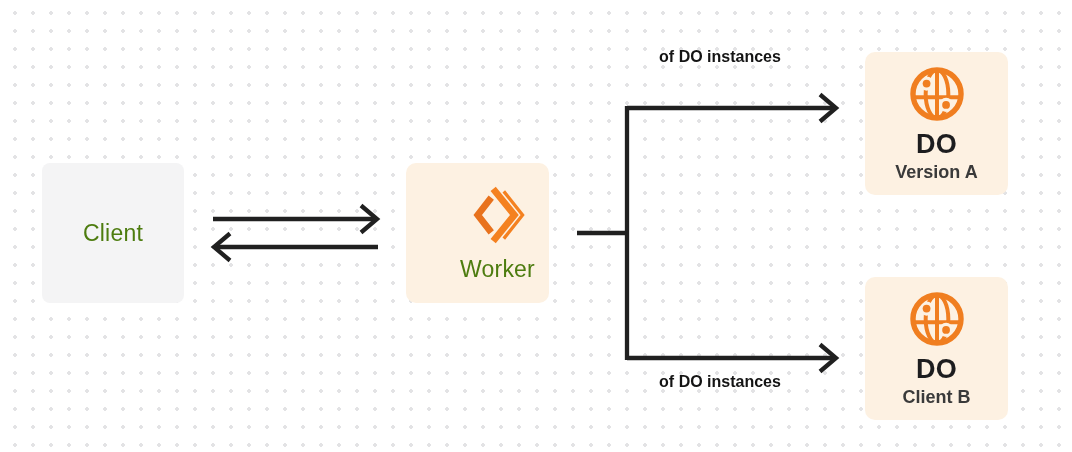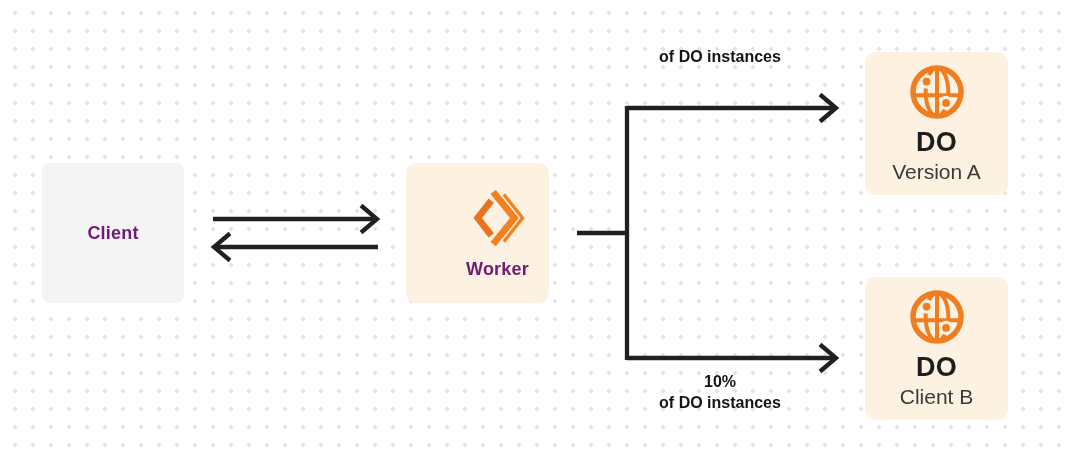--- a/index.html
+++ b/index.html
@@ -42,37 +42,37 @@
 
   .node-do {
     width: 143px; height: 143px;
     background: #fdf1e2;
     border-radius: 10px;
   }
   .node-do-a { left: 865px; top: 52px; }
   .node-do-b { left: 865px; top: 277px; }
 
   .node-label {
-    font-weight: 700;
-    font-size: 18px;
-    color: #701a75;
+    font-weight: 400;
+    font-size: 23px;
+    color: #4d7c0f;
     letter-spacing: 0.2px;
   }
   .node-worker .node-label { margin-top: 10px; }
 
   .do-label {
     font-weight: 700;
     font-size: 27px;
     color: #1d1d1f;
     margin-top: 6px;
     letter-spacing: 0.3px;
   }
   .do-sublabel {
-    font-weight: 400;
-    font-size: 21px;
+    font-weight: 700;
+    font-size: 18px;
     color: #3a3a3a;
     margin-top: 2px;
   }
 
   .wires {
     position: absolute;
     left: 0; top: 0;
     width: 1072px; height: 452px;
     pointer-events: none;
   }
@@ -166,17 +166,16 @@
       <circle cx="32" cy="32" r="26.5" stroke="#f07e20" stroke-width="6"></circle>
     </svg>
     <div class="do-label">DO</div>
     <div class="do-sublabel">Client B</div>
   </div>
 
   <div class="edge-label edge-label-top">
     <span>of DO instances</span>
   </div>
   <div class="edge-label edge-label-bottom">
-    <span>10%</span>
     <span>of DO instances</span>
   </div>
 
 </div>
 
 </body></html>

